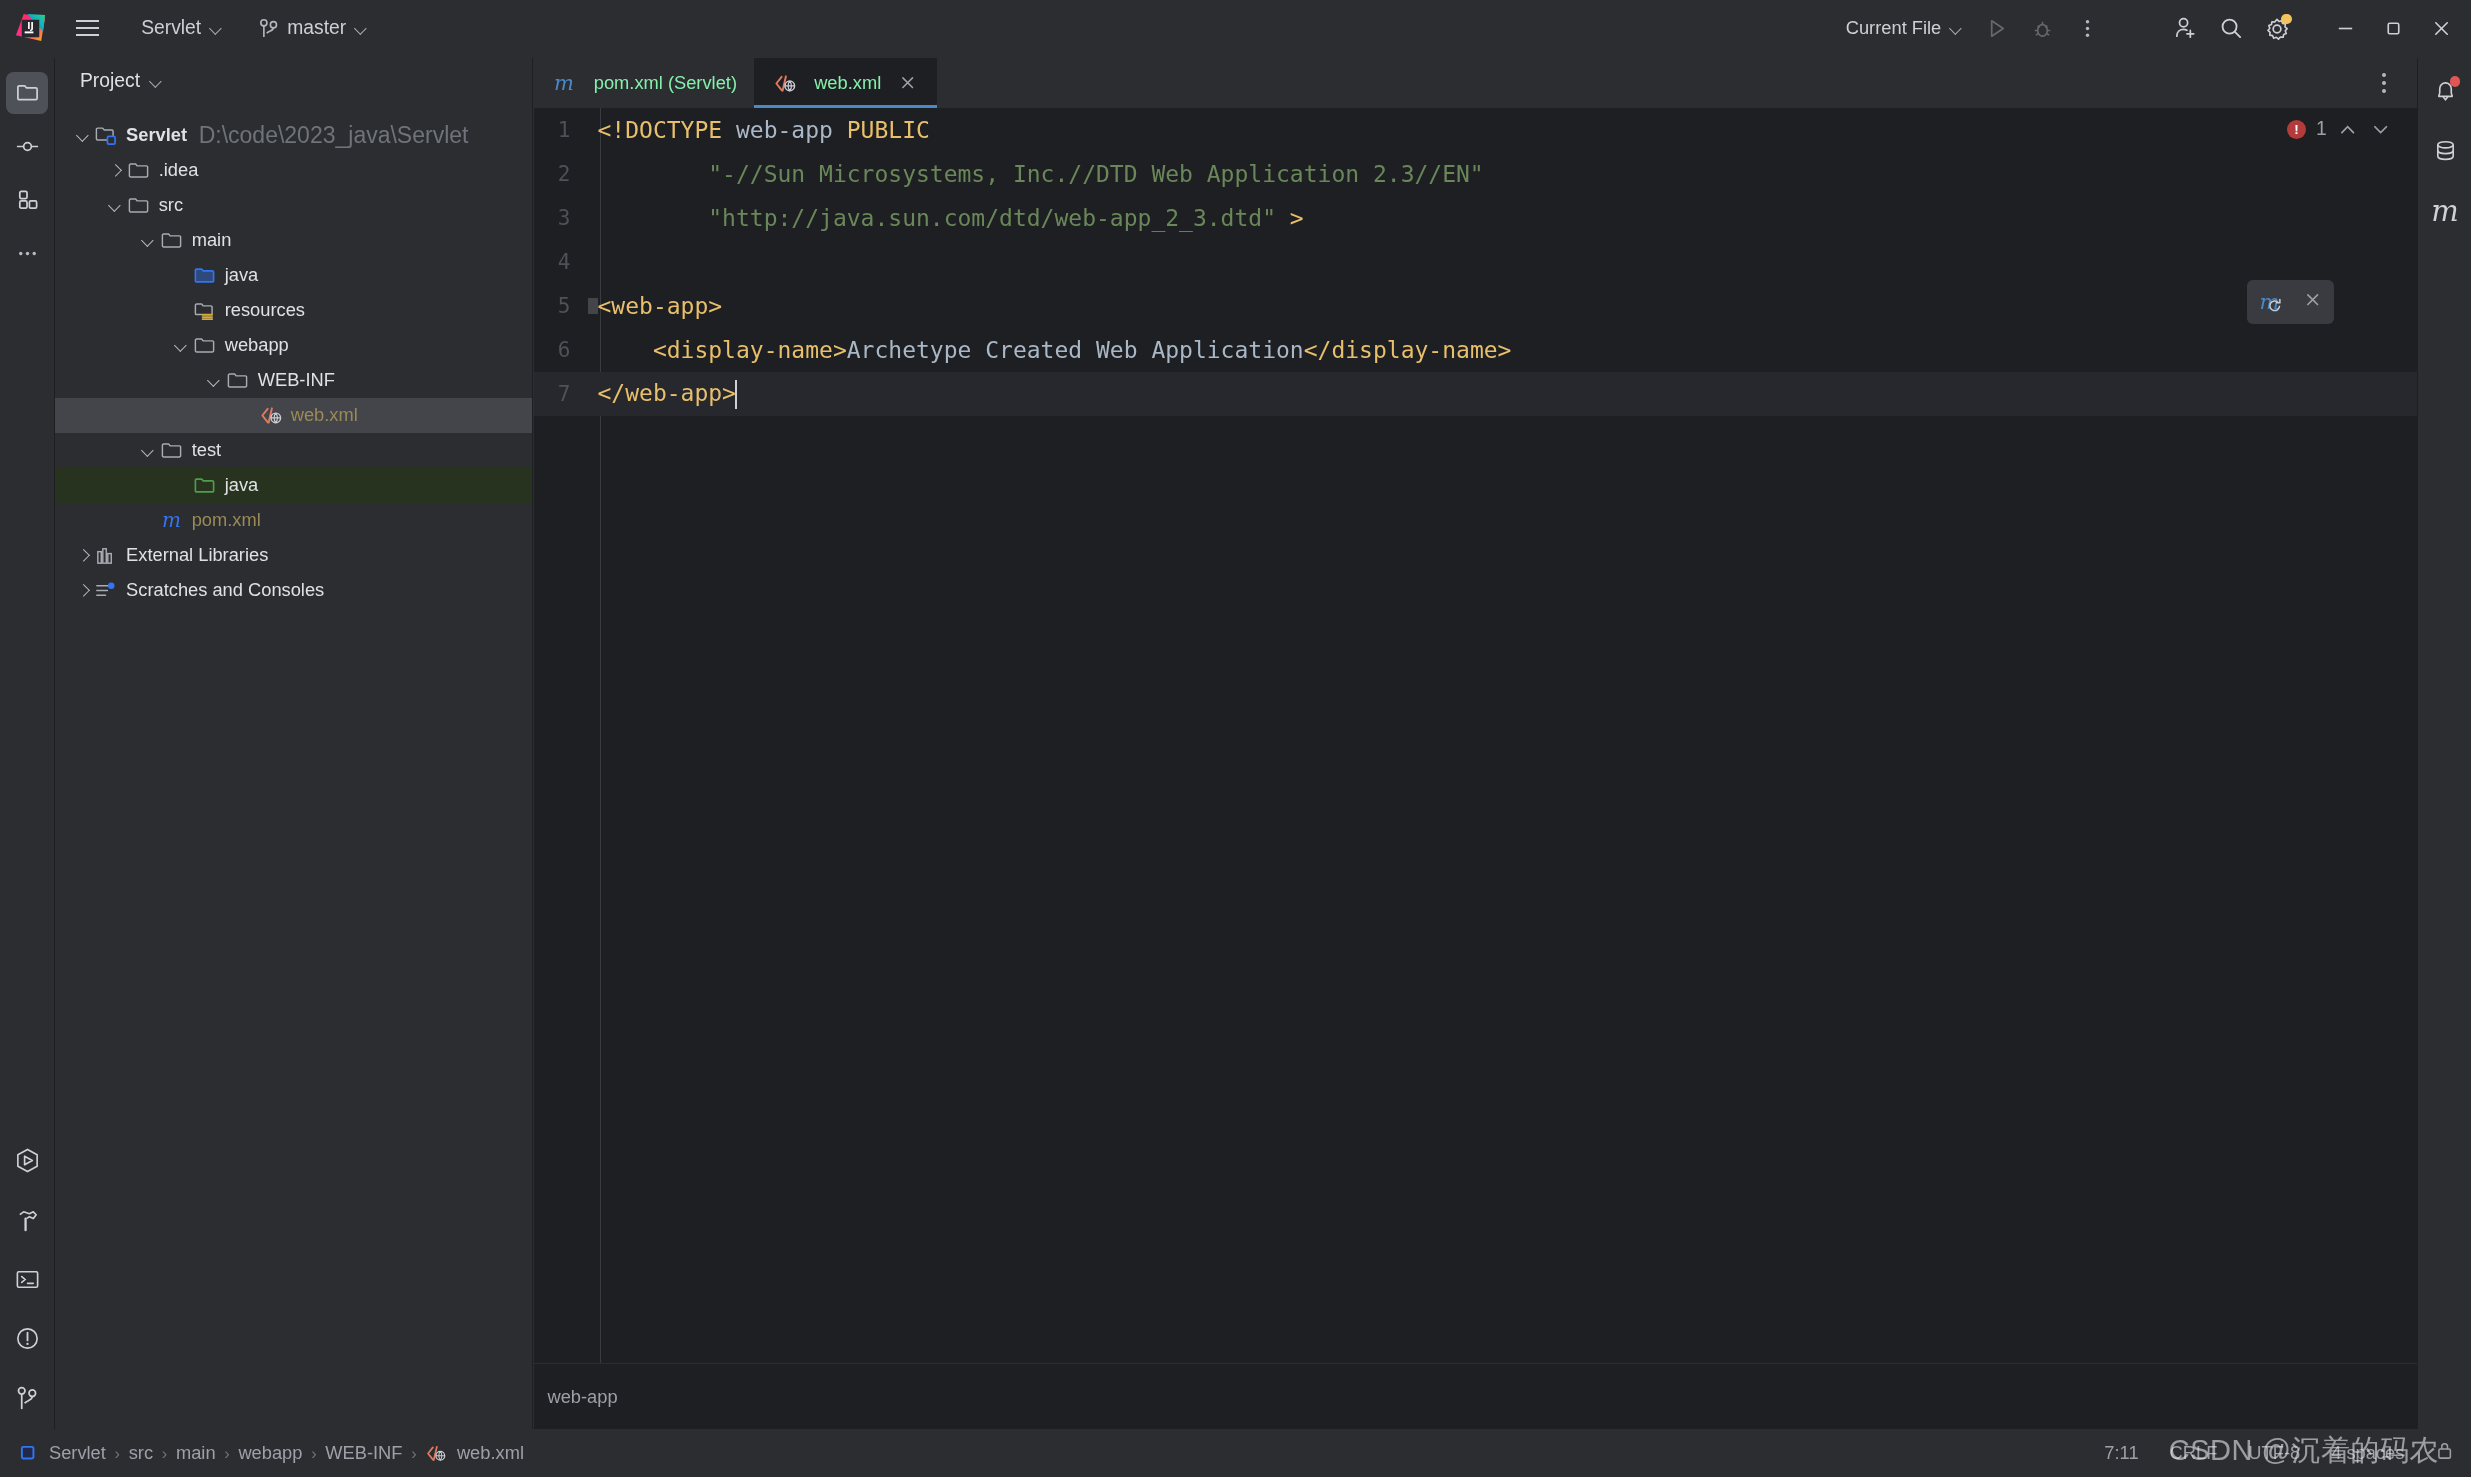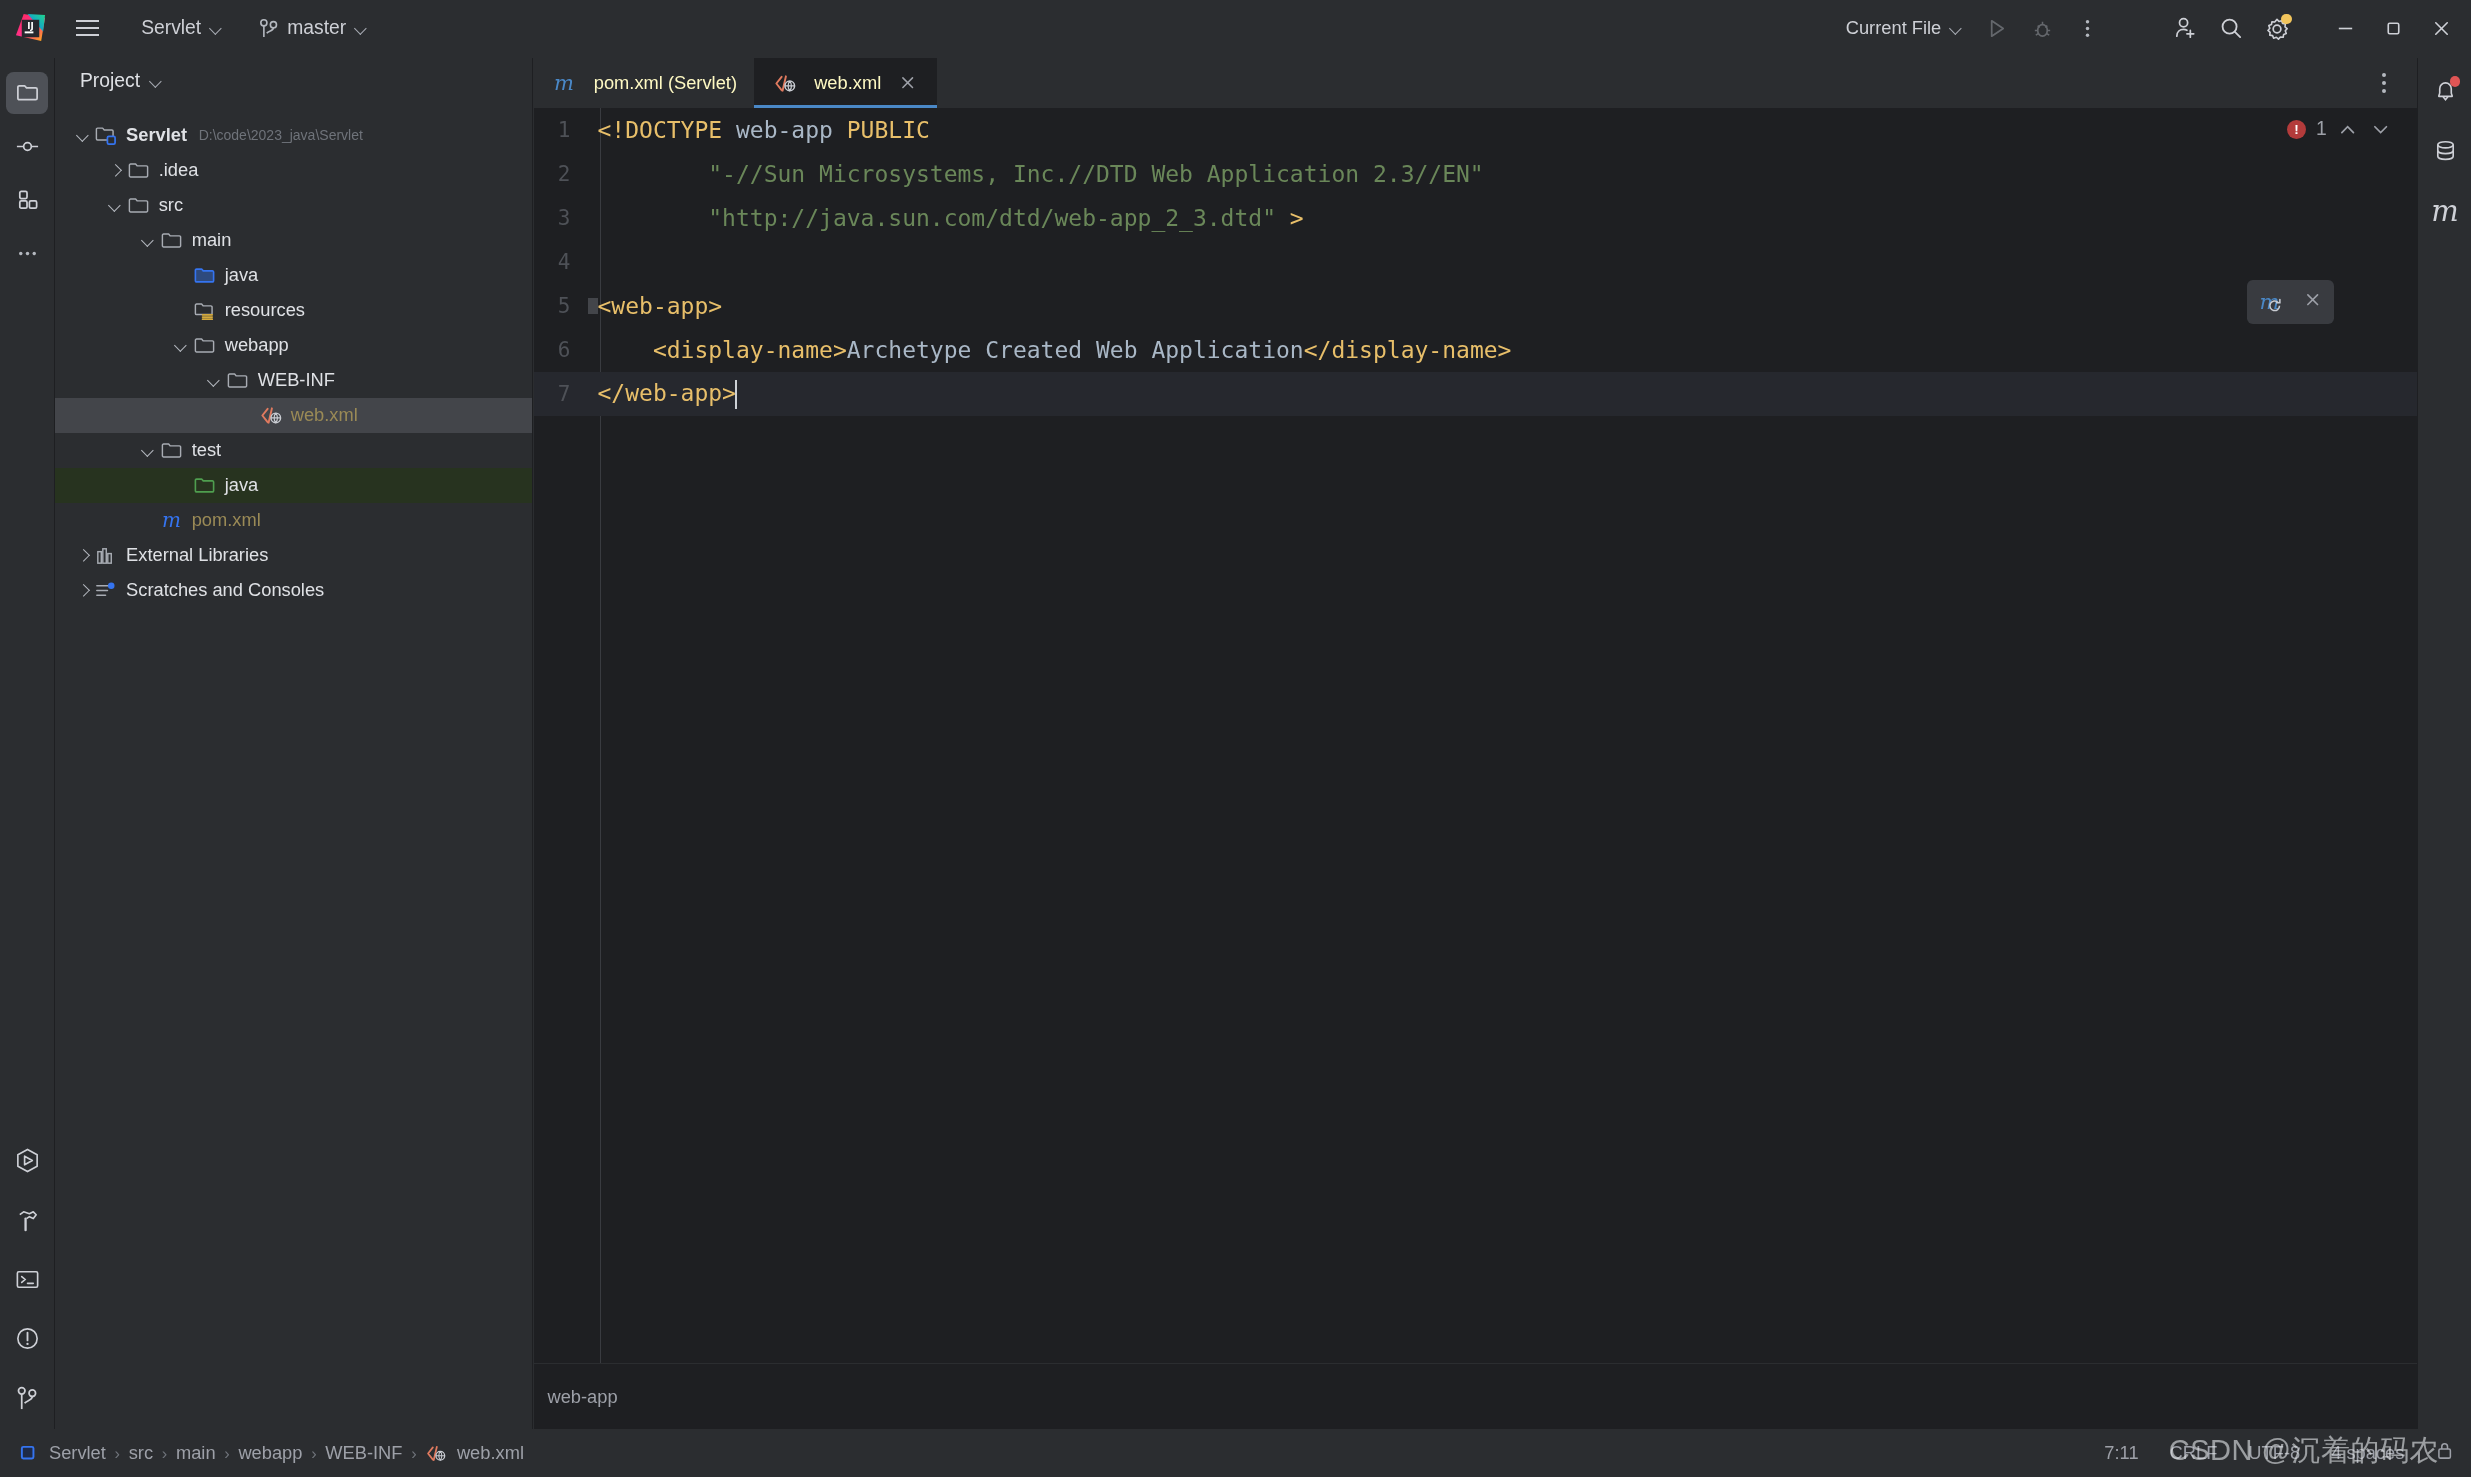--- a/index.html
+++ b/index.html
@@ -81,34 +81,34 @@
   .arrow-g { width:10.6px; height:10.6px; position:relative; }
   .arrow-g.down::before { content:""; position:absolute; left:0; top:1px; width:7.7px; height:7.7px;
       border-right:1.9px solid #b4b8bf; border-bottom:1.9px solid #b4b8bf; transform:rotate(45deg); }
   .arrow-g.right::before { content:""; position:absolute; left:1px; top:1px; width:7.7px; height:7.7px;
       border-right:1.9px solid #b4b8bf; border-bottom:1.9px solid #b4b8bf; transform:rotate(-45deg); }
   .ic { width:25px; height:25px; flex:0 0 auto; margin-right:7.7px; display:flex;
         align-items:center; justify-content:center; }
   .lbl { color:#dfe1e5; }
   .lbl.bold { font-weight:bold; }
   .lbl.yellowf { color:#9a8a56; }
-  .path { color:#6f737a; font-size:14px; margin-left:11.6px; }
+  .path { color:#6f737a; font-size:23px; margin-left:11.6px; }
 
   
   .editor {
     position:absolute; left:534px; top:58px; right:55px; height:1371px;
     background:#1e1f22;
   }
   .tabbar { height:50px; background:#2b2d30; display:flex; align-items:stretch; position:relative; }
   .tab { display:flex; align-items:center; gap:9.7px; padding:0 17.4px; font-size:18.3px;
          cursor:pointer; position:relative; }
   .tab.active { background:#1e1f22; }
   .tab.active::after { content:""; position:absolute; left:0; right:0; bottom:0;
         height:2.9px; background:#4a88c7; }
-  .tab .tlabel { color:#fef9c3; }
+  .tab .tlabel { color:#86efac; }
   .tab-close { width:23px; height:23px; display:flex; align-items:center; justify-content:center;
                border-radius:3.9px; margin-left:5.8px; }
   .tabbar-right { margin-left:auto; display:flex; align-items:center; padding-right:13.5px; }
   .dots3 { width:39px; height:39px; display:flex; flex-direction:column; gap:3.9px;
            align-items:center; justify-content:center; cursor:pointer; border-radius:4.8px;}
   .dots3 i { width:3.9px; height:3.9px; border-radius:50%; background:#b4b8bf; display:block; }
 
   .codearea { position:absolute; left:0; right:0; top:50px; bottom:66px; background:#1e1f22; }
   .codelines {
     position:absolute; left:0; right:0; top:0; bottom:0;

